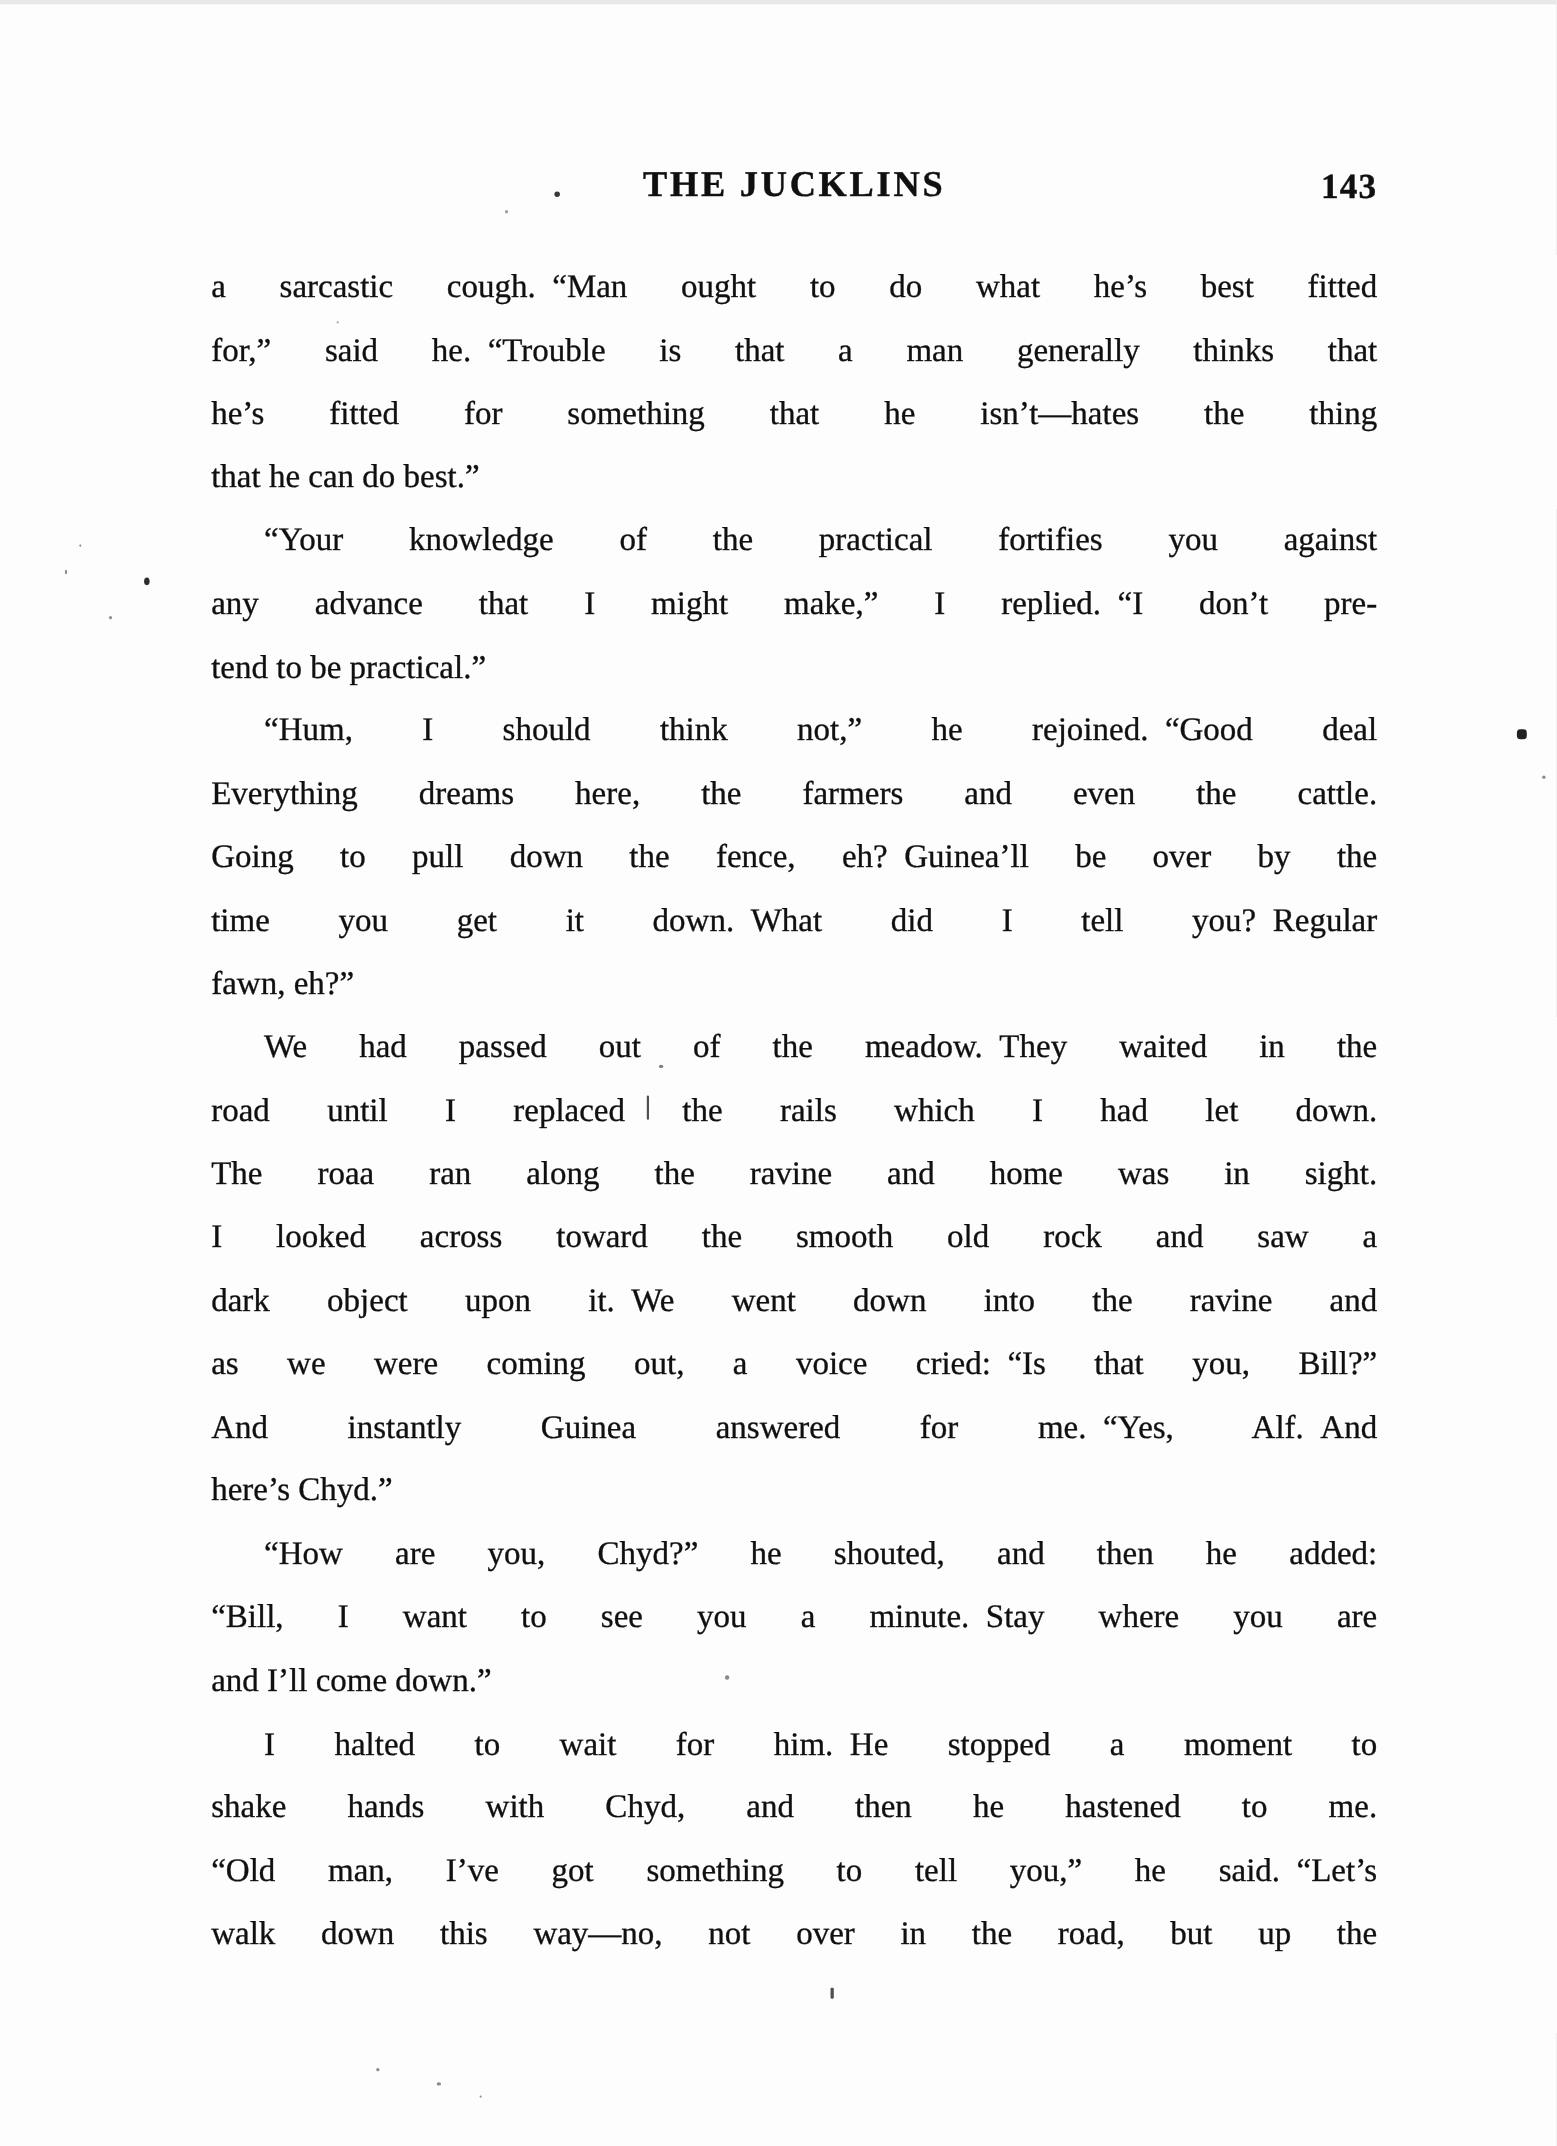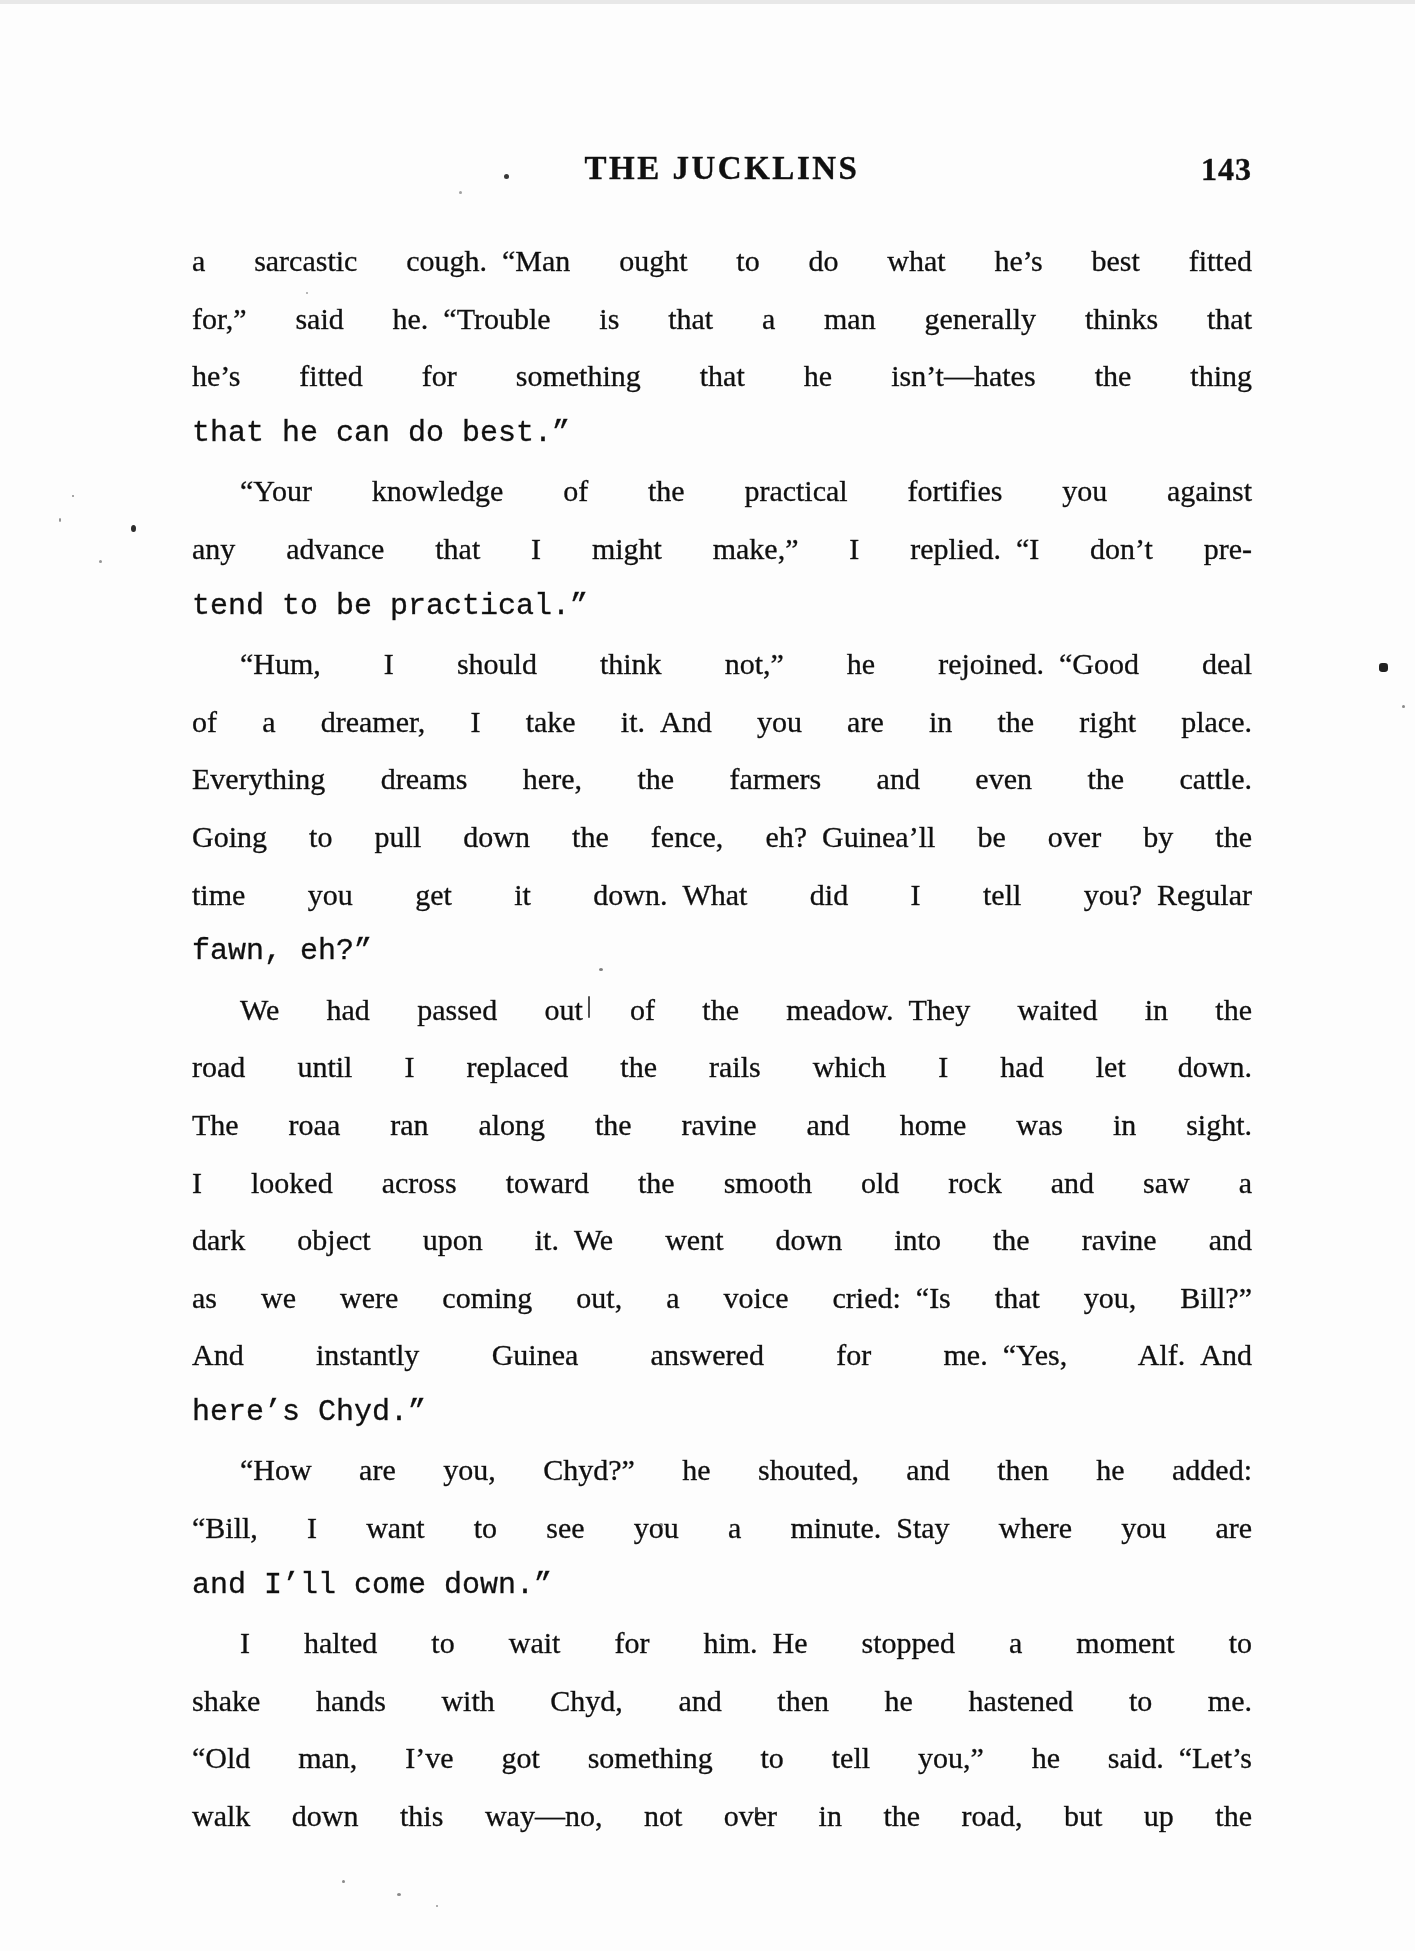--- a/index.html
+++ b/index.html
@@ -50,21 +50,21 @@
   .ln {
     height: 57.6px;
     line-height: 57.6px;
     font-size: 30px;
     text-align: justify;
     text-align-last: justify;
     white-space: normal;
     -webkit-text-stroke: 0.35px rgba(16,16,16,0.85);
   }
   .ln.first { text-indent: 48px; }
-  .ln.end { text-align: right; text-align-last: left; font-family: Liberation Mono, monospace; }
+  .ln.end { text-align: right; text-align-last: left; }
   .speck {
     position: absolute;
     background: #151515;
     border-radius: 50%;
   }
   .speck.bar { border-radius: 1px; }
 </style>
 </head>
 <body>
 
@@ -82,21 +82,20 @@
       <div class="ln">he’s fitted for something that he isn’t—hates the thing</div>
       <div class="ln end">that he can do best.”</div>
     </div>
     <div>
       <div class="ln first">“Your knowledge of the practical fortifies you against</div>
       <div class="ln">any advance that I might make,” I replied. “I don’t pre-</div>
       <div class="ln end">tend to be practical.”</div>
     </div>
     <div>
       <div class="ln first">“Hum, I should think not,” he rejoined. “Good deal</div>
-      <div class="ln">of a dreamer, I take it. And you are in the right place.</div>
       <div class="ln">Everything dreams here, the farmers and even the cattle.</div>
       <div class="ln">Going to pull down the fence, eh? Guinea’ll be over by the</div>
       <div class="ln">time you get it down. What did I tell you? Regular</div>
       <div class="ln end">fawn, eh?”</div>
     </div>
     <div>
       <div class="ln first">We had passed out of the meadow. They waited in the</div>
       <div class="ln">road until I replaced the rails which I had let down.</div>
       <div class="ln">The roaa ran along the ravine and home was in sight.</div>
       <div class="ln">I looked across toward the smooth old rock and saw a</div>

